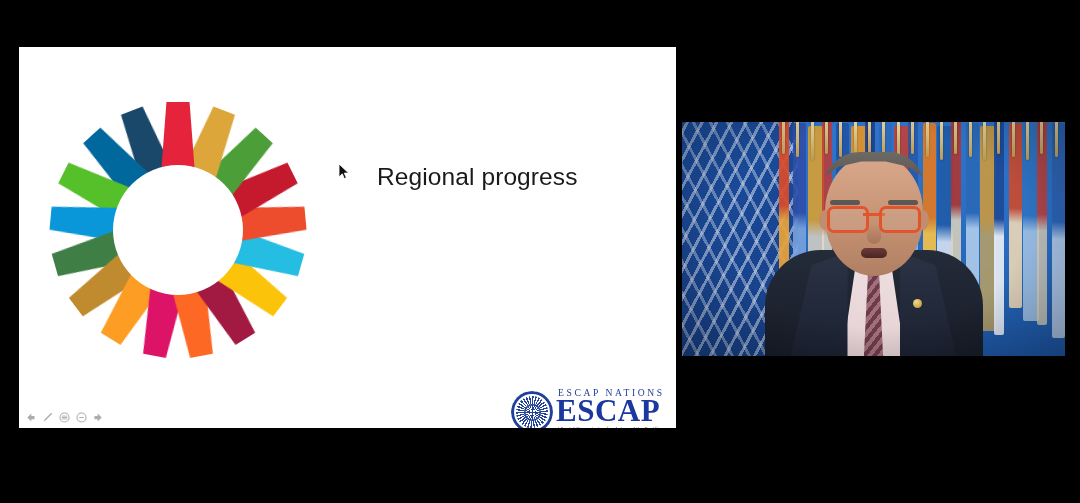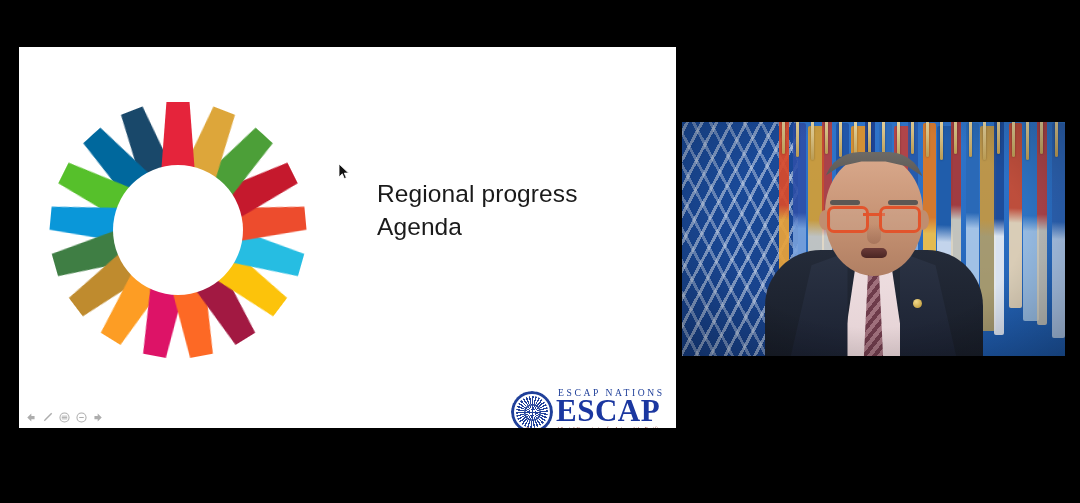--- a/index.html
+++ b/index.html
@@ -31,21 +31,21 @@
     position:absolute;left:50%;top:50%;
     width:130px;height:130px;margin:-65px 0 0 -65px;
     border-radius:50%;background:#fff;
   }
 
   
   #slide-title{
     position:absolute;left:358px;top:114px;width:230px;
     font-size:24.5px;line-height:1.33;color:#1a1a1a;
     font-family:"Liberation Sans",sans-serif;
-    font-weight:400;letter-spacing:.1px;margin-top:17px;
+    font-weight:400;letter-spacing:.1px;
   }
 
   
   #escap-logo{
     position:absolute;left:492px;top:338px;width:165px;height:58px;
   }
   #escap-logo .un-emblem{
     position:absolute;left:0;top:6px;width:42px;height:42px;
     border-radius:50%;
     background:
@@ -282,21 +282,20 @@
           <i style="background: rgb(221, 166, 58); transform: perspective(200px) rotateX(0deg); clip-path: polygon(16% 0px, 84% 0px, 100% 100%, 0px 100%);"></i>
         </div>
         <div class="seg" style="transform: rotate(0deg);">
           <i style="background: rgb(229, 36, 59); transform: perspective(200px) rotateX(0deg); clip-path: polygon(16% 0px, 84% 0px, 100% 100%, 0px 100%);"></i>
         </div>
       <div class="hub"></div>
     </div>
 
     <div id="slide-title">
       <div>Regional progress</div>
-      <div>Agenda</div>
     </div>
 
     <div id="escap-logo">
       <div class="un-emblem"></div>
       <div class="un-words">ESCAP NATIONS</div>
       <div class="escap-word">ESCAP</div>
       <div class="tagline">Economic and Social Commission for Asia and the Pacific</div>
     </div>
 
     <div id="ppt-toolbar">

